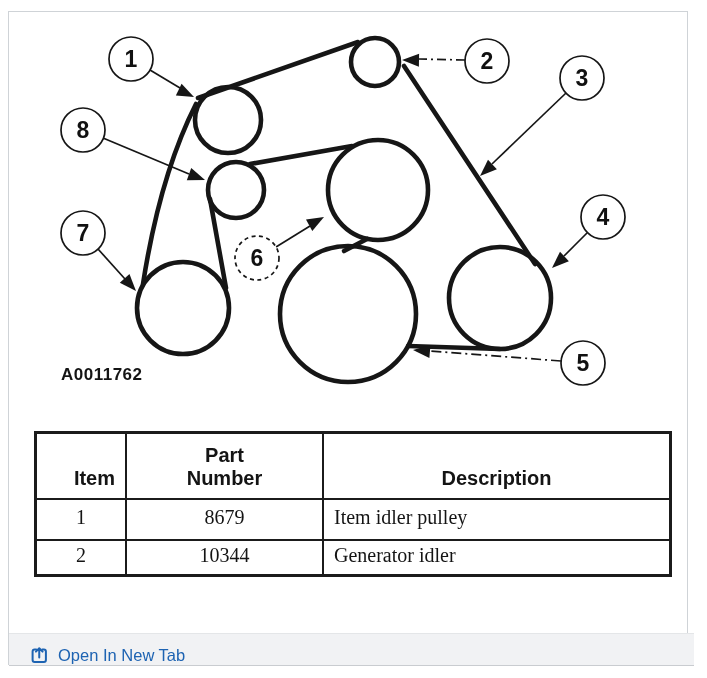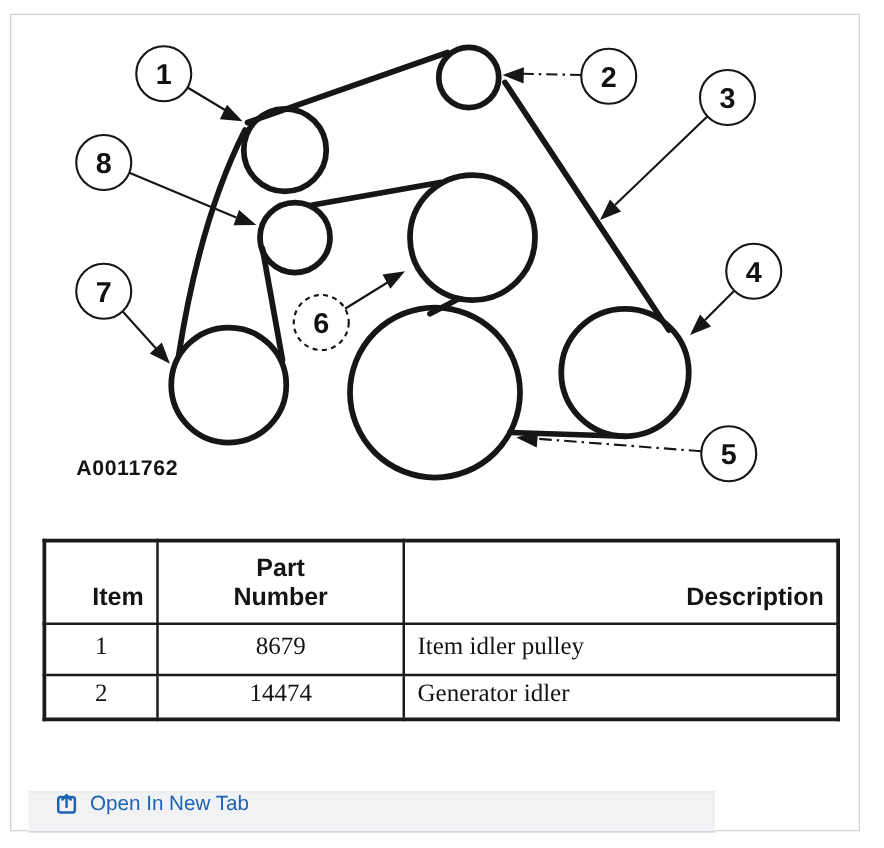--- a/index.html
+++ b/index.html
@@ -20,34 +20,34 @@
     font-family:"Liberation Serif",serif;color:#141414;
   }
   table.parts,table.parts th,table.parts td{border:2px solid #1b1b1b;}
   table.parts{border-width:3px;}
   table.parts th{
     font-family:"Liberation Sans",sans-serif;font-weight:bold;font-size:20px;
     vertical-align:bottom;padding:0 10px 8px 10px;line-height:1.15;
   }
   th.th-item{width:68px;text-align:right;}
   th.th-part{width:175px;text-align:center;}
-  th.th-desc{width:325px;text-align:right;padding-left:9px;}
+  th.th-desc{width:325px;text-align:center;padding-left:9px;}
   table.parts td{font-size:20px;padding:2px 10px 6px 10px;}
   td.td-item{text-align:center;}
   td.td-part{text-align:center;padding-left:13px;}
   td.td-desc{text-align:left;padding-left:9px;}
   tr.hdr{height:66px;}
   tr.r1{height:41px;}
   tr.r2{height:36px;}
 
   
   .footer{
-    position:absolute;left:23px;top:633px;width:549px;height:33px;box-sizing:border-box;
+    position:absolute;left:9px;top:633px;width:685px;height:33px;box-sizing:border-box;
     background:#f1f2f4;border-top:1px solid #e4e6e8;border-bottom:1px solid #c9ccd0;
-    display:flex;align-items:flex-start;justify-content:space-between;
+    display:flex;align-items:flex-end;justify-content:space-between;
     padding:0 10px 0 21px;
   }
   .toolbar-link{
     display:inline-flex;align-items:center;gap:9px;cursor:pointer;
     color:#1d63b2;font-size:16.5px;text-decoration:none;line-height:1;
   }
   .toolbar-link svg{display:block;}
 </style>
 </head>
 <body>
@@ -154,21 +154,21 @@
         </tr>
       </thead>
       <tbody>
         <tr class="r1">
           <td class="td-item">1</td>
           <td class="td-part">8679</td>
           <td class="td-desc">Item idler pulley</td>
         </tr>
         <tr class="r2">
           <td class="td-item">2</td>
-          <td class="td-part">14474</td>
+          <td class="td-part">10344</td>
           <td class="td-desc">Generator idler</td>
         </tr>
       </tbody>
     </table>
   </div>
 
   <div class="footer">
     <a class="toolbar-link">
       <svg width="19" height="19" viewBox="0 0 19 19">
         <path d="M6.2,3.5 H4.6 Q2.6,3.5 2.6,5.5 V13.9 Q2.6,15.9 4.6,15.9 H13.9 Q15.9,15.9 15.9,13.9 V5.5 Q15.9,3.5 13.9,3.5 H12.3" fill="none" stroke="#1d63b2" stroke-width="2" stroke-linecap="round"></path>

